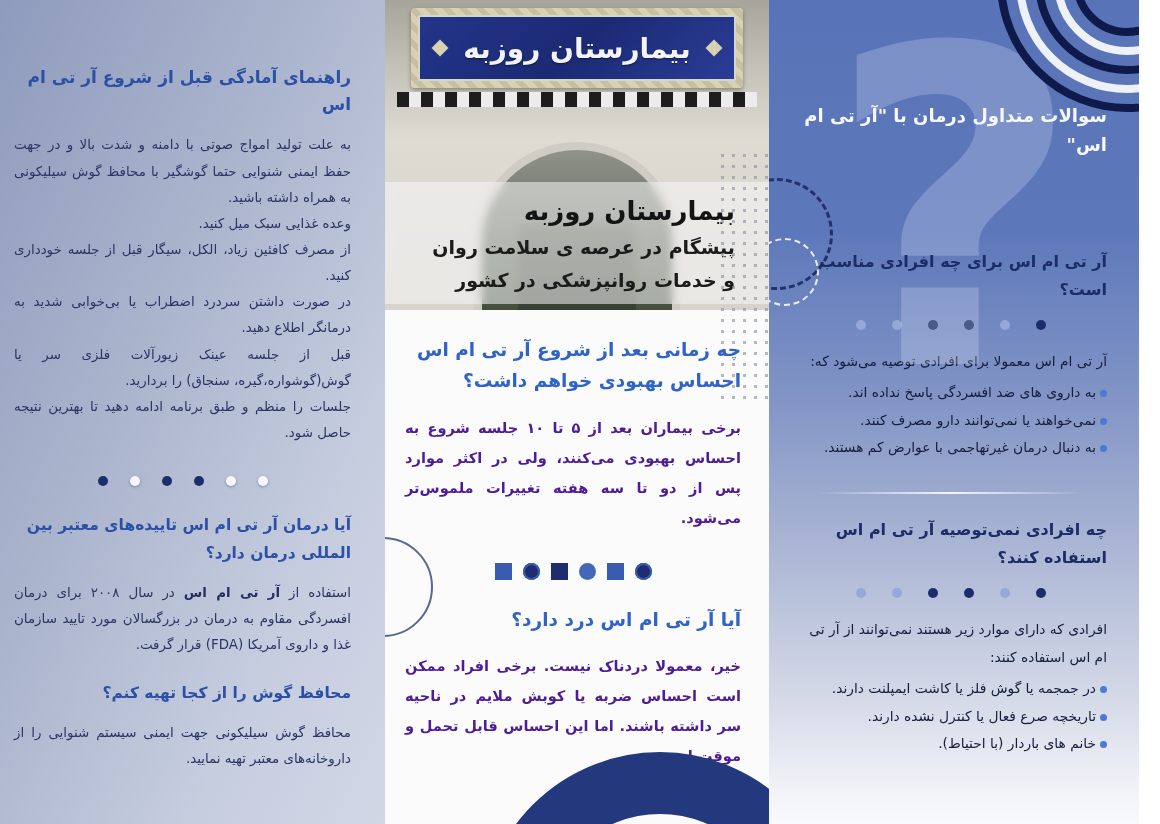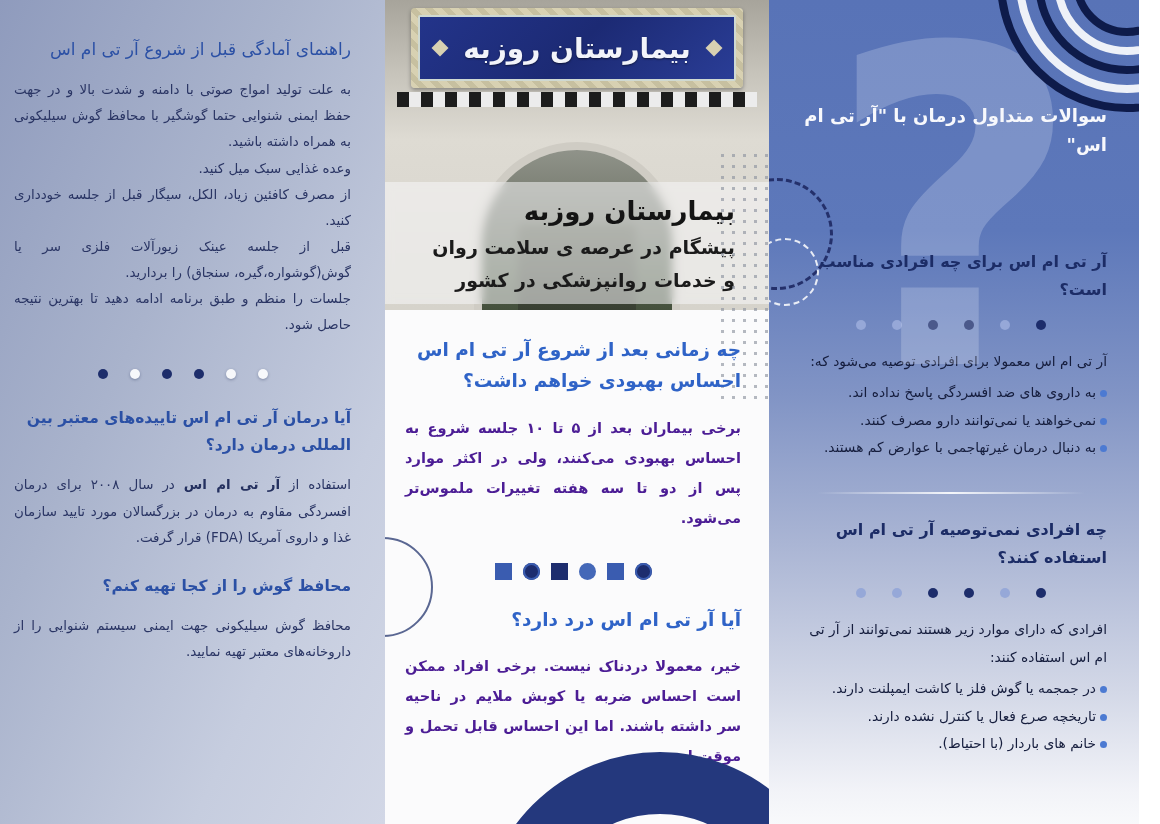--- a/index.html
+++ b/index.html
@@ -10,21 +10,21 @@
   html,body{width:1160px;height:824px;overflow:hidden;}
   body{font-family:"DejaVu Sans",sans-serif;background:#fff;}
   .page{display:flex;flex-direction:row;width:1160px;height:824px;direction:ltr;}
 
   
   .panel-left{
     width:385px;height:824px;position:relative;overflow:hidden;direction:rtl;
     background:linear-gradient(115deg,#8f9bbd 0%,#a9b3cc 38%,#c6cddf 75%,#d2d7e6 100%);
     padding:36px 34px 0 14px;
   }
-  .panel-left h1{color:var(--royal);font-size:17px;font-weight:400;line-height:1.6;text-align:right;margin-bottom:14px;}
+  .panel-left h1{color:var(--royal);font-size:17px;font-weight:700;line-height:1.6;text-align:right;margin-bottom:14px;margin-top:28px;}
   .panel-left p{color:#2a3564;font-size:13.4px;line-height:1.95;text-align:justify;text-align-last:right;}
   .dots-row{display:flex;direction:ltr;justify-content:center;gap:22px;margin:30px 0 26px 0;}
   .dot{width:10px;height:10px;border-radius:50%;display:inline-block;}
   .dot--navy{background:var(--navy);}
   .dot--white{background:#f7f8fb;box-shadow:0 1px 3px rgba(30,40,80,.35);}
   .dot--light{background:var(--lightdot);}
   .q-title{color:var(--royal);font-size:15.5px;font-weight:700;line-height:1.8;text-align:right;margin:22px 0 12px 0;}
   .panel-left .b-strong{font-weight:700;color:#24305f;}
 
   
@@ -103,20 +103,21 @@
 </head>
 <body>
 
 <div class="page">
 
   <section class="panel-left">
     <h1>راهنمای آمادگی قبل از شروع آر تی ام اس</h1>
     <p>به علت تولید امواج صوتی با دامنه و شدت بالا و در جهت حفظ ایمنی شنوایی حتما گوشگیر با محافظ گوش سیلیکونی به همراه داشته باشید.</p>
     <p>وعده غذایی سبک میل کنید.</p>
     <p>از مصرف کافئین زیاد، الکل، سیگار قبل از جلسه خودداری کنید.</p>
+    <p>در صورت داشتن سردرد اضطراب یا بی‌خوابی شدید به درمانگر اطلاع دهید.</p>
     <p>قبل از جلسه عینک زیورآلات فلزی سر یا گوش(گوشواره،گیره، سنجاق) را بردارید.</p>
     <p>جلسات را منظم و طبق برنامه ادامه دهید تا بهترین نتیجه حاصل شود.</p>
 
     <div class="dots-row">
         <span class="dot dot--navy"></span>
         <span class="dot dot--white"></span>
         <span class="dot dot--navy"></span>
         <span class="dot dot--navy"></span>
         <span class="dot dot--white"></span>
         <span class="dot dot--white"></span>

